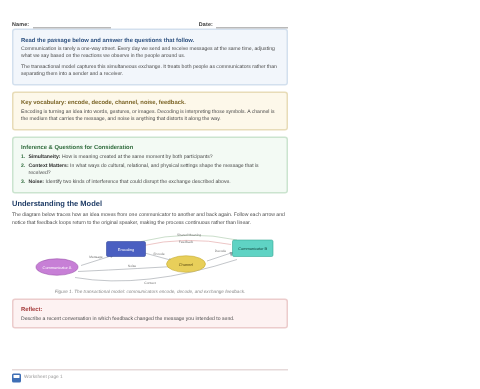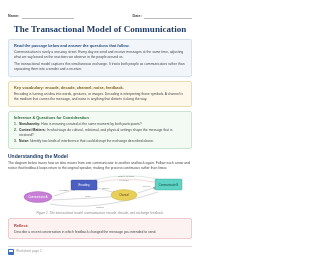--- a/index.html
+++ b/index.html
@@ -213,21 +213,20 @@
     <div class="meta-field">
       <span class="meta-label">Name:</span>
       <span class="meta-rule name"></span>
     </div>
     <div class="meta-field">
       <span class="meta-label">Date:</span>
       <span class="meta-rule date"></span>
     </div>
   </div>
 
-  <div class="doc-title">The Transactional Model of Communication</div>
 
   <div class="card card-intro">
     <div class="card-heading">Read the passage below and answer the questions that follow.</div>
     <p class="body-text">Communication is rarely a one-way street. Every day we send and receive messages at the same time, adjusting what we say based on the reactions we observe in the people around us.</p>
     <p class="body-text">The transactional model captures this simultaneous exchange. It treats both people as communicators rather than separating them into a sender and a receiver.</p>
   </div>
 
   <div class="card card-note">
     <div class="card-heading">Key vocabulary: encode, decode, channel, noise, feedback.</div>
     <p class="body-text">Encoding is turning an idea into words, gestures, or images. Decoding is interpreting those symbols. A channel is the medium that carries the message, and noise is anything that distorts it along the way.</p>

